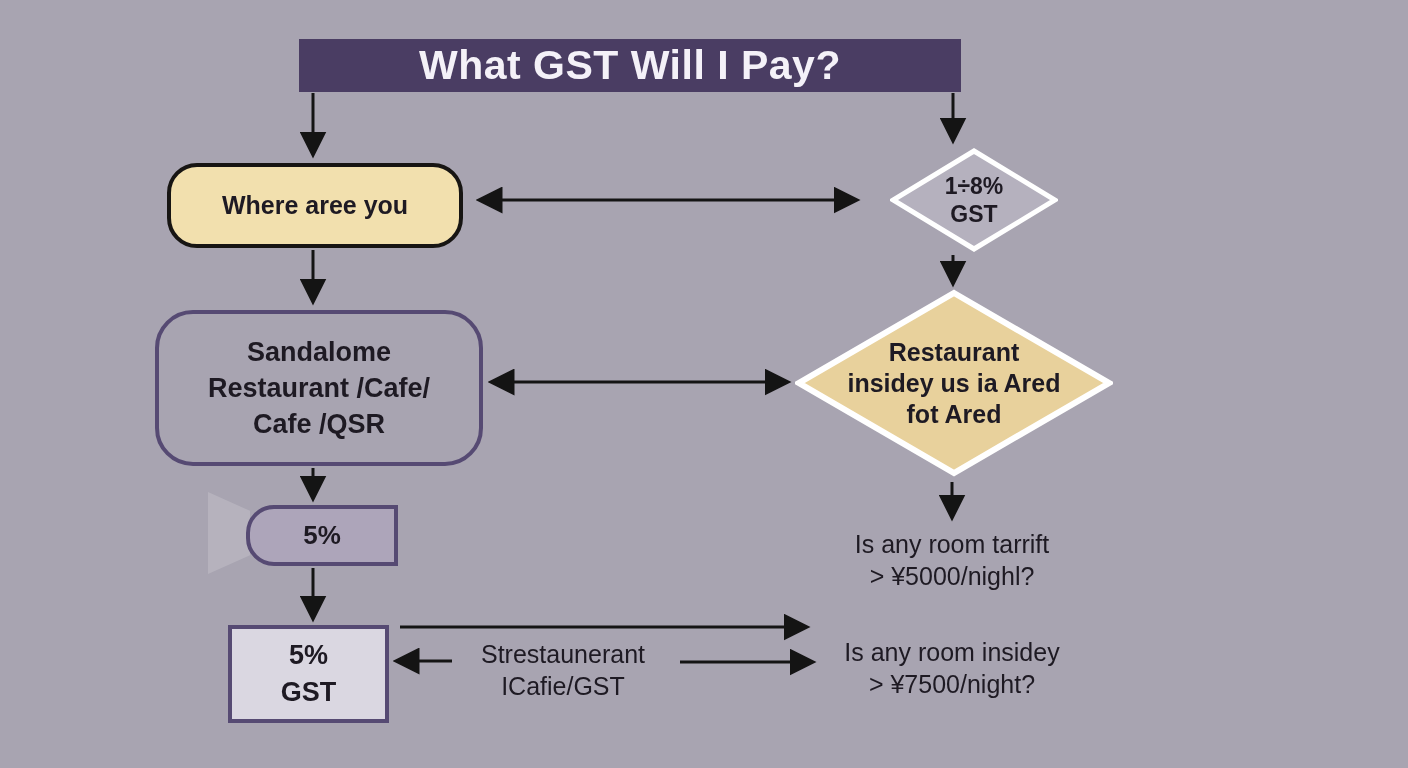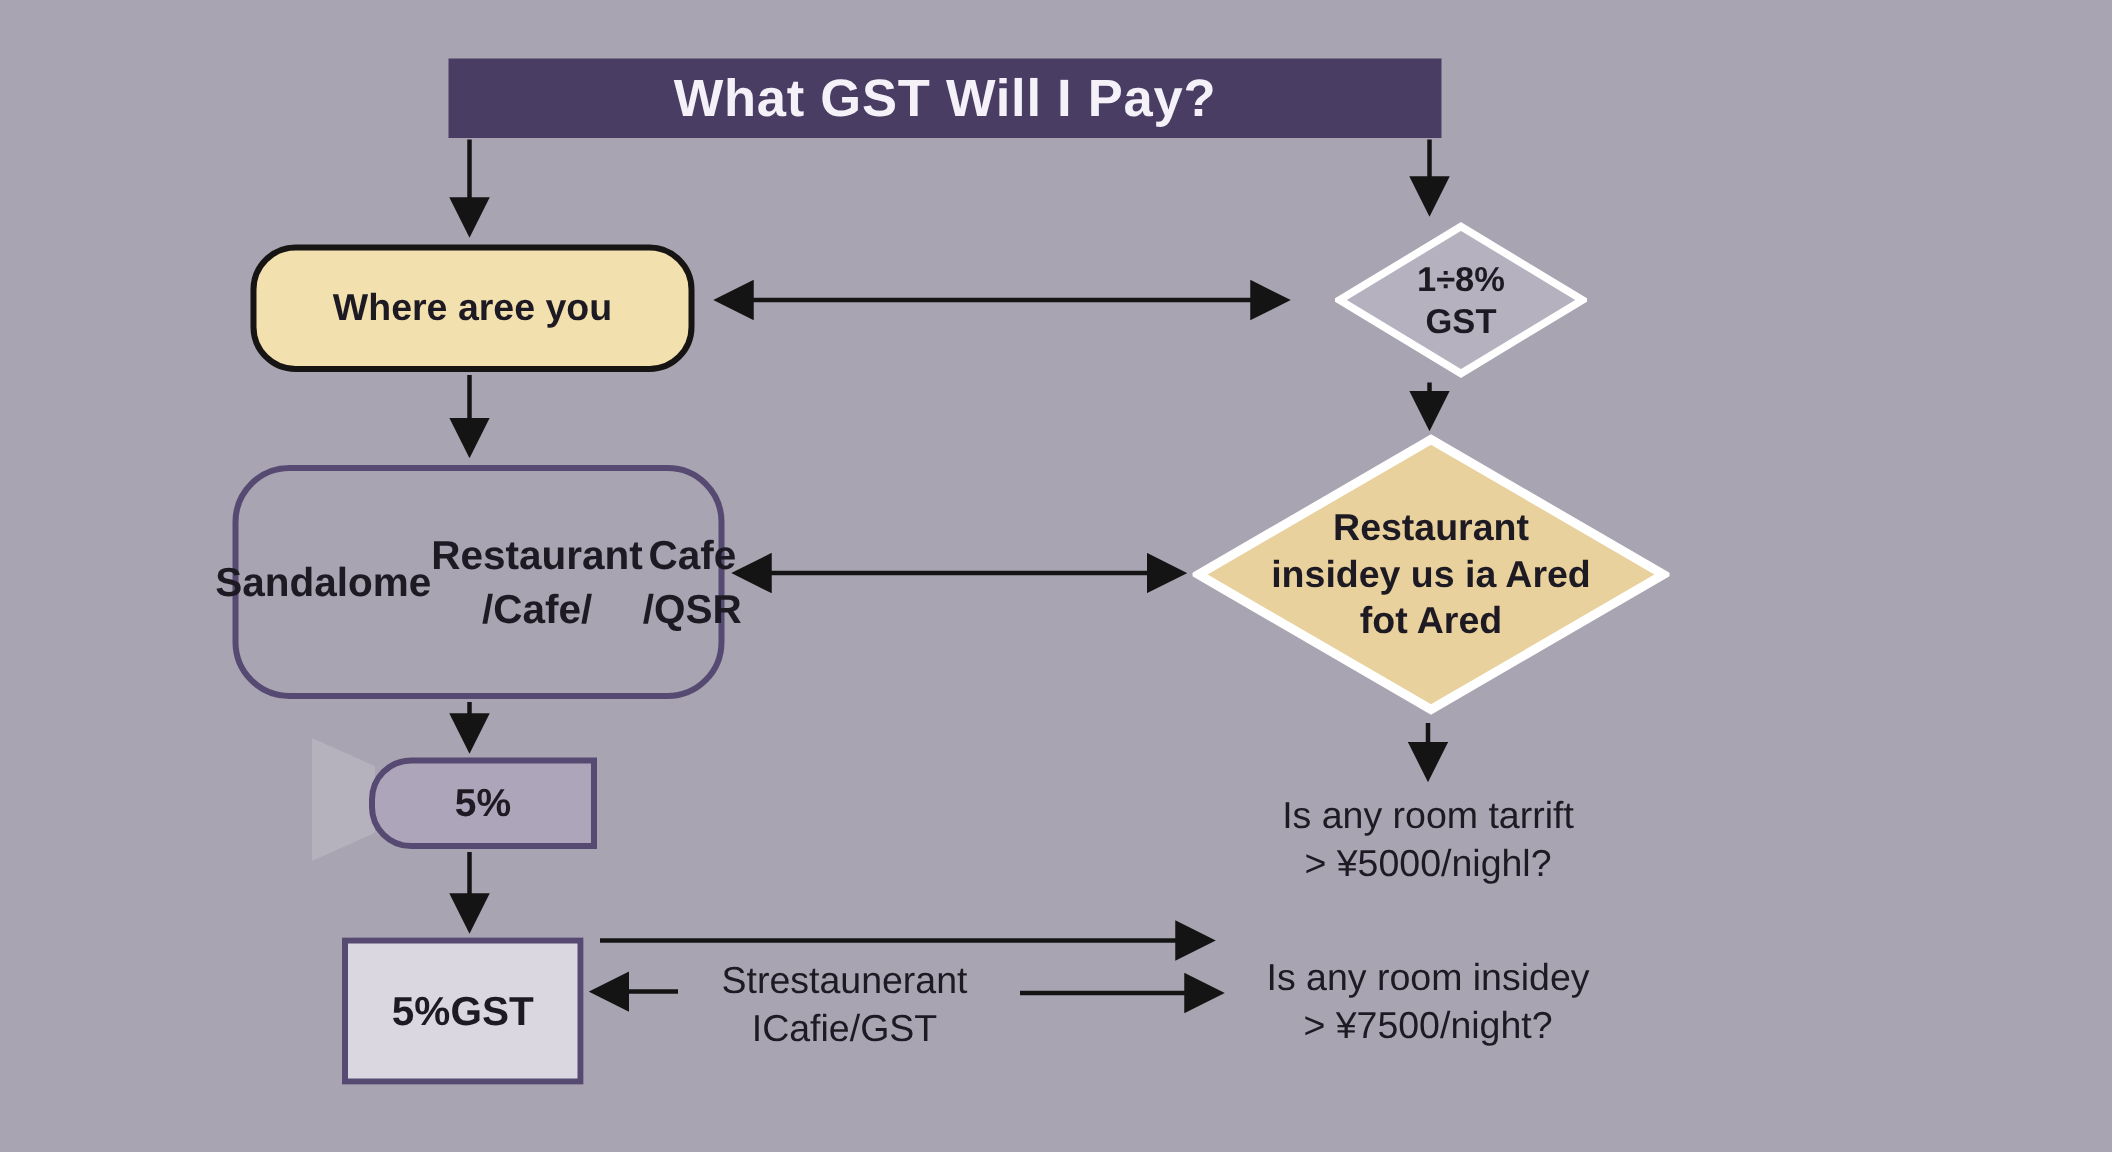--- a/index.html
+++ b/index.html
@@ -9,22 +9,22 @@
     --box-5gst-fill:#dad7e1; --arrow:#141414; --text:#1e1a23;
   }
   html,body{margin:0;padding:0;}
   body{font-family:"Liberation Sans","DejaVu Sans",sans-serif;background:var(--background);}
   .canvas{position:relative;width:1408px;height:768px;background:var(--background);overflow:hidden;}
   .arrows{position:absolute;left:0;top:0;width:1408px;height:768px;pointer-events:none;}
   .title-bar{
     position:absolute;left:299px;top:39px;width:662px;height:53px;
     background:var(--title-bar);display:flex;align-items:center;justify-content:center;
   }
-  .title-bar span{color:var(--title-text);font-size:35px;font-weight:700;letter-spacing:.5px;}
-  .node{position:absolute;display:flex;flex-direction:row;align-items:center;justify-content:center;
+  .title-bar span{color:var(--title-text);font-size:41px;font-weight:700;letter-spacing:.5px;}
+  .node{position:absolute;display:flex;flex-direction:column;align-items:center;justify-content:center;
         color:var(--text);font-weight:700;text-align:center;box-sizing:border-box;}
   .where{left:167px;top:163px;width:296px;height:85px;background:var(--tan-fill);
          border:4px solid var(--black-border);border-radius:30px;font-size:25px;line-height:33px;}
   .standalone{left:155px;top:310px;width:328px;height:156px;background:transparent;
          border:4px solid var(--purple-border);border-radius:38px;font-size:27px;line-height:36px;}
   .five{left:246px;top:505px;width:152px;height:61px;background:var(--box-5-fill);
          border:4px solid var(--purple-border);border-radius:28px 0 0 28px;font-size:26px;}
   .fivegst{left:228px;top:625px;width:161px;height:98px;background:var(--box-5gst-fill);
          border:4px solid var(--purple-border);font-size:27px;line-height:37px;}
   .diamond{position:absolute;}

